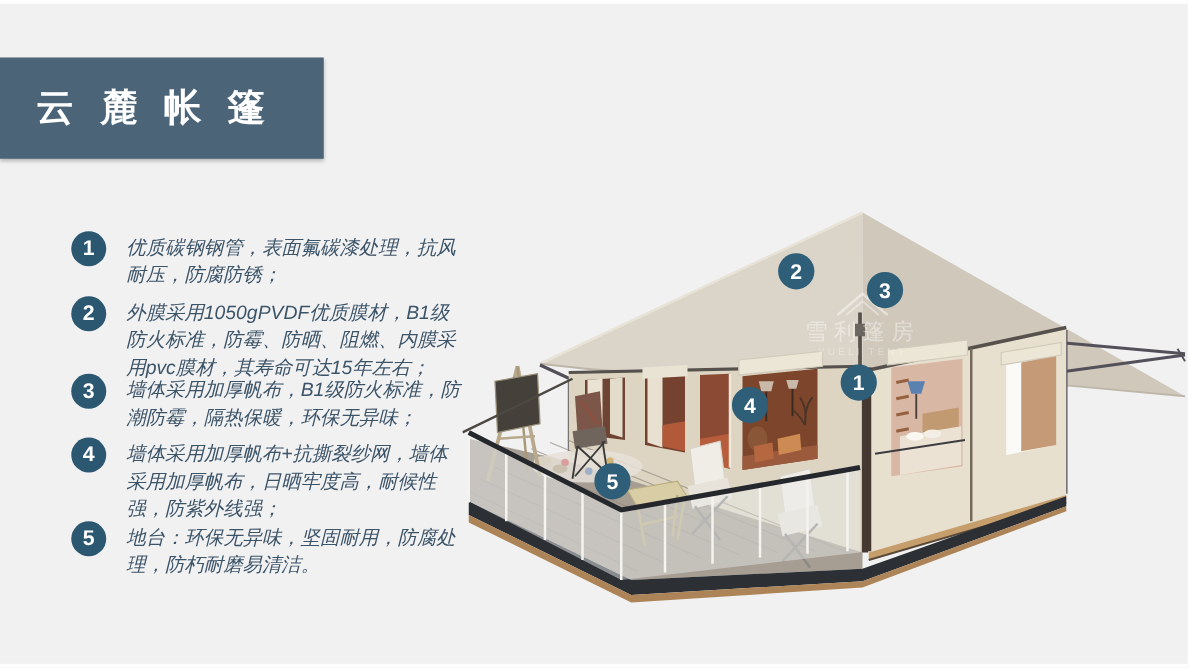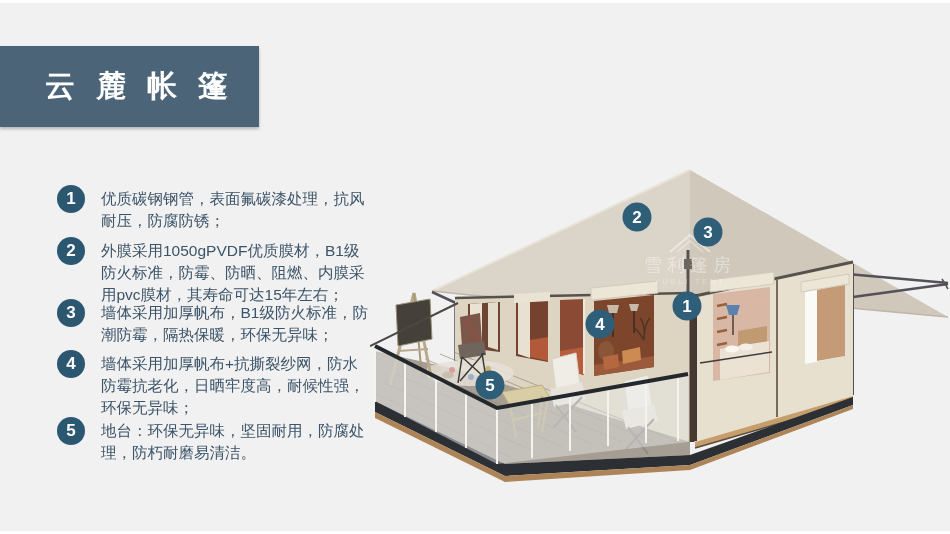--- a/index.html
+++ b/index.html
@@ -10,39 +10,39 @@
   .slide{
     position:absolute;left:0;top:3px;width:950px;height:528px;background:#f1f1f2;
   }
   
   .banner{
     position:absolute;left:0;top:43px;width:259px;height:81px;
     background:#4b6477;box-shadow:0 2px 3px rgba(0,0,0,.25);
     display:flex;align-items:center;
   }
   .banner h1{
-    margin:0;padding-left:45px;color:#ffffff;font-size:30px;font-weight:bold;
+    margin:0;padding-left:29px;color:#ffffff;font-size:30px;font-weight:bold;
     letter-spacing:21px;white-space:nowrap;
   }
   
   .feature{
     position:absolute;left:57px;width:330px;display:flex;gap:16px;align-items:flex-start;
   }
   .feature:nth-of-type(1){top:185px}
   .feature:nth-of-type(2){top:237px}
   .feature:nth-of-type(3){top:299px}
   .feature:nth-of-type(4){top:350px}
   .feature:nth-of-type(5){top:417px}
   .badge{
     flex:0 0 28px;width:28px;height:28px;border-radius:50%;background:#2b5870;
     color:#fff;font-size:17px;font-weight:bold;display:flex;align-items:center;
     justify-content:center;margin-top:-3px;
   }
   .feature p{
-    margin:0;width:272px;font-size:15.5px;line-height:22px;color:#3c5468;font-weight:500;
+    margin:0;width:272px;font-size:15.5px;line-height:22px;color:#3c5468;font-weight:500;font-style:italic;
   }
   
   .tent-figure{position:absolute;left:370px;top:152px;width:580px;height:330px;}
   .tent-figure svg{display:block;}
   .marker-text{font-family:"Liberation Sans","DejaVu Sans",sans-serif;}
 </style>
 </head>
 <body>
 
 <div class="slide">
@@ -67,21 +67,21 @@
     <div class="feature">
       <div class="badge">
           <span>3</span>
         </div>
       <p>墙体采用加厚帆布，B1级防火标准，防潮防霉，隔热保暖，环保无异味；</p>
     </div>
     <div class="feature">
       <div class="badge">
           <span>4</span>
         </div>
-      <p>墙体采用加厚帆布+抗撕裂纱网，防水防霉抗老化，日晒牢度高，耐候性强，环保无异味；</p>
+      <p>墙体采用加厚帆布+抗撕裂纱网，墙体采用加厚帆布，日晒牢度高，耐候性强，防紫外线强；</p>
     </div>
     <div class="feature">
       <div class="badge">
           <span>5</span>
         </div>
       <p>地台：环保无异味，坚固耐用，防腐处理，防朽耐磨易清洁。</p>
     </div>
   </div>
 
   <div class="tent-figure">

